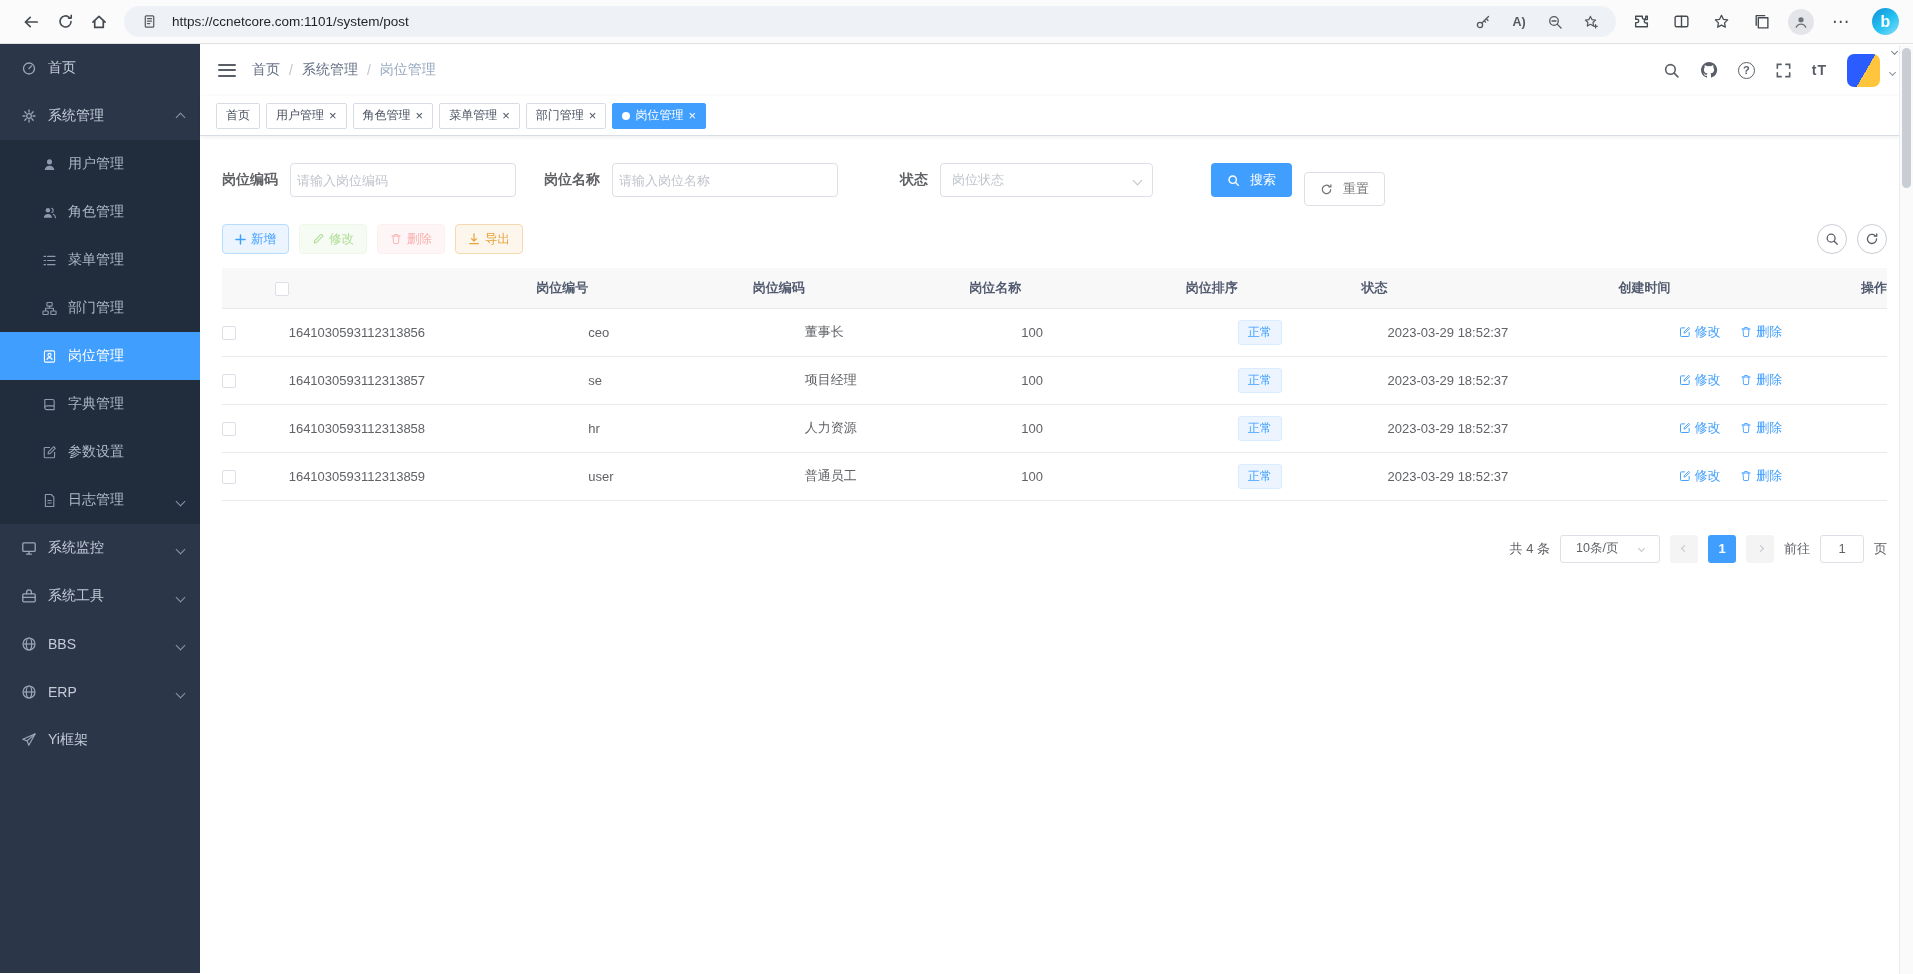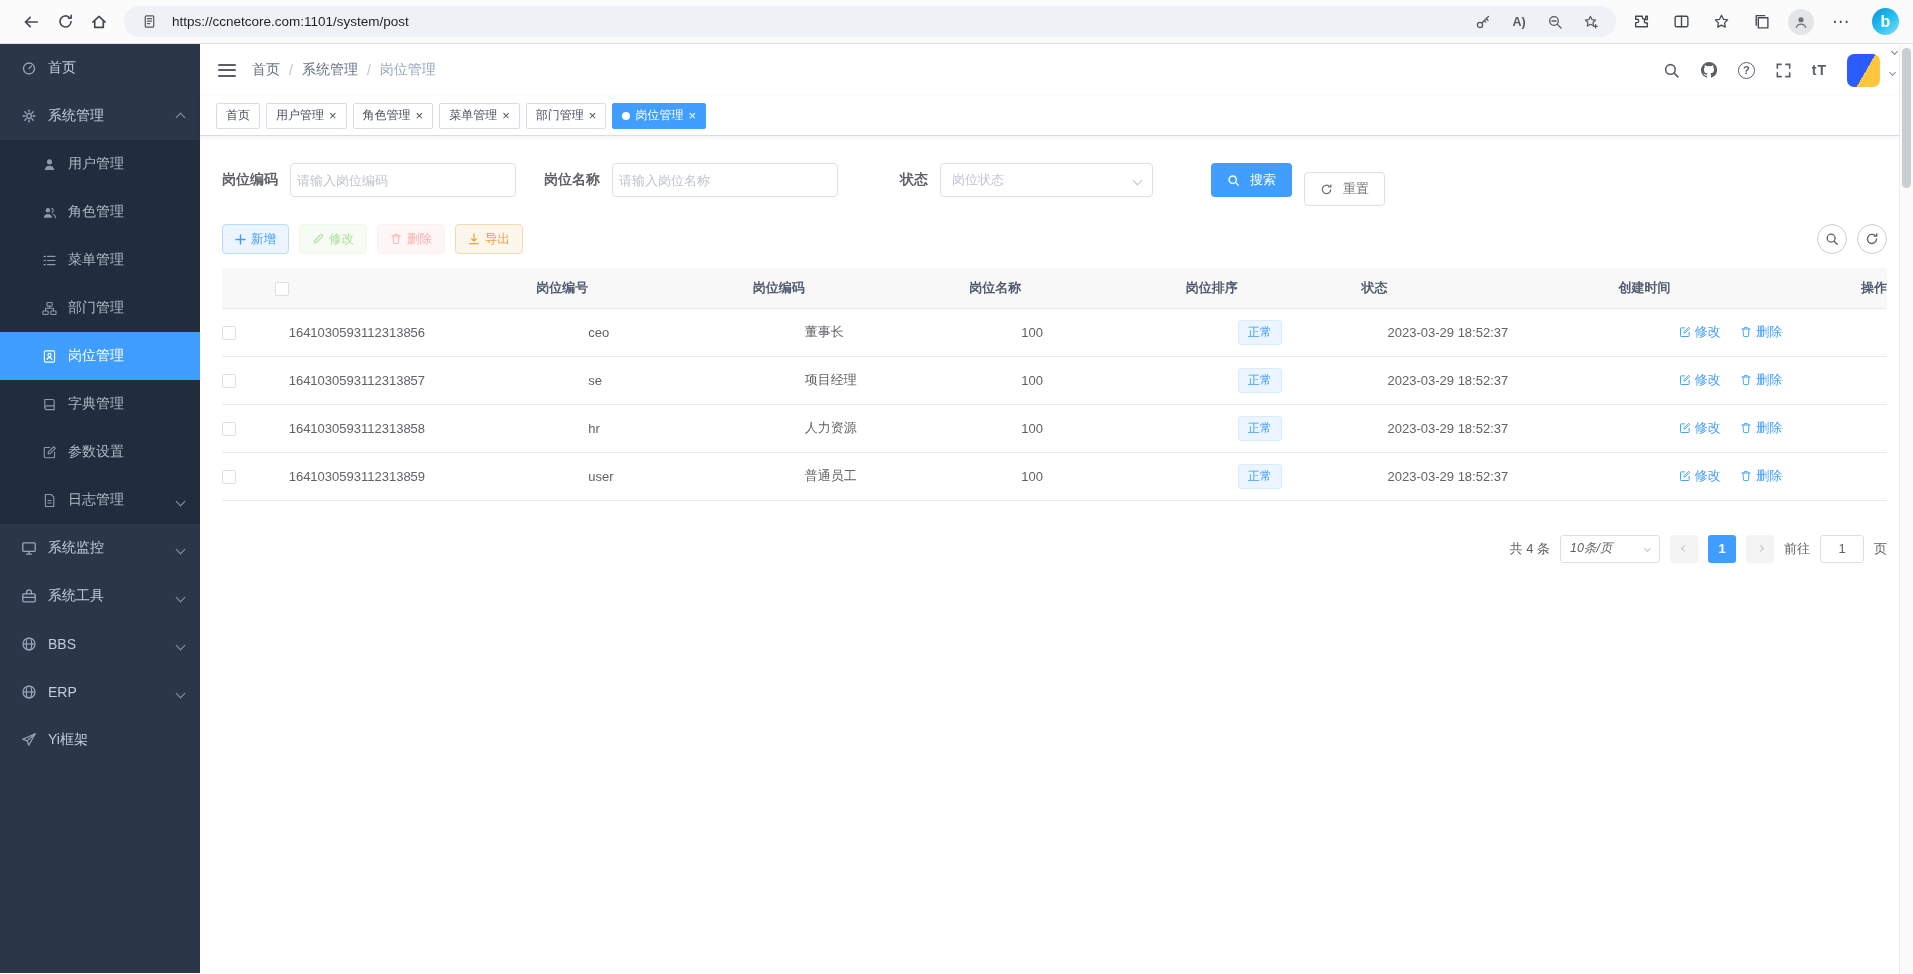--- a/index.html
+++ b/index.html
@@ -110,22 +110,22 @@
   .grid td { height:48px; color:#606266; text-align:left; border-bottom:1px solid #e8eaec; }
   .cb { width:14px; height:14px; border:1px solid #dcdfe6; border-radius:2px; background:#fff;
     display:inline-block; vertical-align:middle; cursor:pointer; }
   .badge { display:inline-block; padding:3px 9px; font-size:12px; border-radius:3px;
     background:#ecf5ff; border:1px solid #d9ecff; color:#409eff; }
   .rlink { color:#409eff; display:inline-flex; align-items:center; gap:4px; margin:0 8px; cursor:pointer; }
 
   .pager { display:flex; align-items:center; justify-content:flex-end; gap:10px; margin-top:34px;
     font-size:13px; color:#606266; }
   .psize { width:100px; height:28px; border:1px solid #dcdfe6; border-radius:3px; background:#fff;
-    display:flex; align-items:center; justify-content:space-between; padding:0 9px; font-size:12.5px;
-    color:#606266; cursor:pointer;font-style:italic; }
+    display:flex; align-items:center; justify-content:space-between; padding:0 15px; font-size:12.5px;
+    color:#606266; cursor:pointer; }
   .pnav { width:28px; height:28px; background:#f4f4f5; border-radius:3px; display:flex; align-items:center;
     justify-content:center; color:#c0c4cc; cursor:pointer; }
   .pcur { width:28px; height:28px; background:#409eff; color:#fff; border-radius:3px; display:flex;
     align-items:center; justify-content:center; font-weight:600; cursor:pointer; }
   .goto-input { width:44px; height:28px; border:1px solid #dcdfe6; border-radius:3px; text-align:center;
     font-size:13px; color:#606266; outline:none; font-family:inherit; }
 
   
   .scrollbar { position:fixed; top:45px; right:0; width:14px; height:929px; background:#fafafa; border-left:1px solid #ececec; }
   .scrollbar .thumb { position:absolute; top:3px; left:2px; width:9px; height:140px; background:#c9cdd4; border-radius:6px; }

